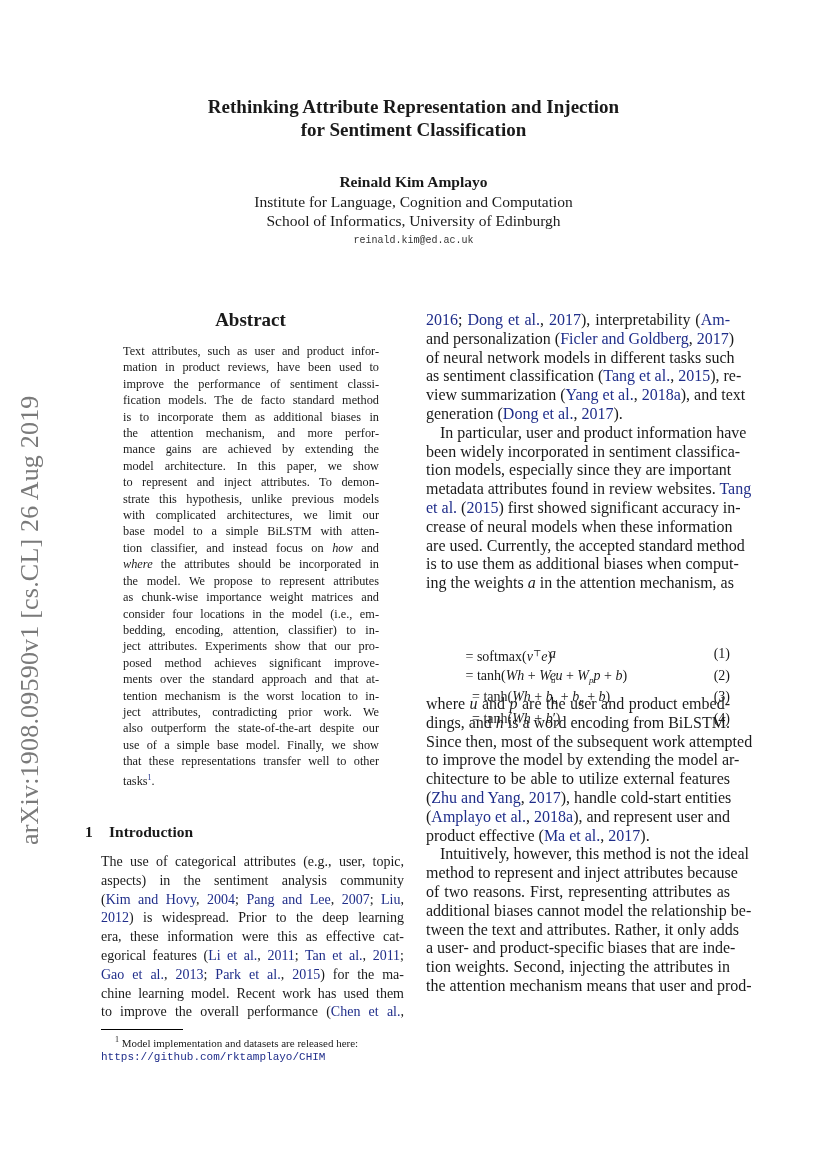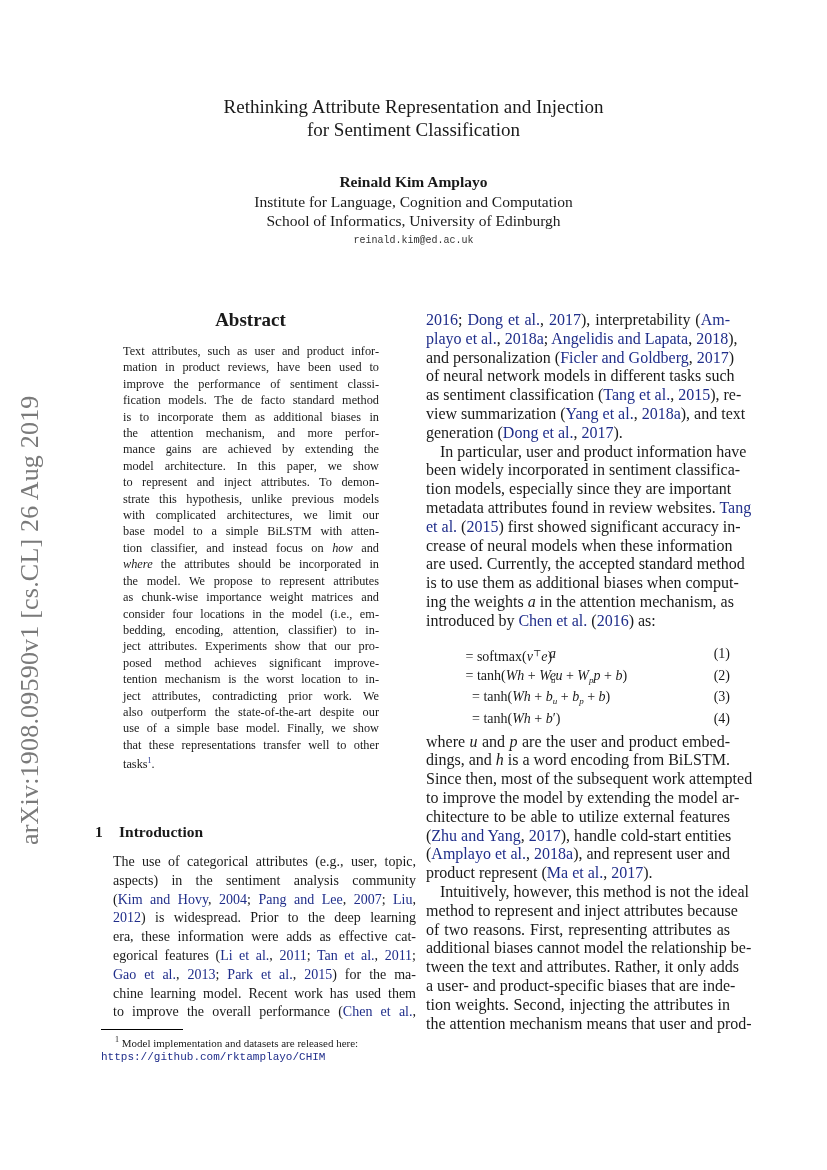--- a/index.html
+++ b/index.html
@@ -1,33 +1,33 @@
 <!DOCTYPE html>
 <html><head>
 <meta charset="utf-8">
 <style>
   html, body { margin:0; padding:0; background:#ffffff; }
   body { width:827px; height:1170px; position:relative; overflow:hidden;
          font-family:"Liberation Serif", "DejaVu Serif", serif; color:#1a1a1a; }
   .abs { position:absolute; }
   .center { text-align:center; }
-  #title { left:100px; width:627px; top:95px; font-weight:normal; font-size:19px; line-height:23px; }
+  #title { left:100px; width:627px; top:95px; font-weight:bold; font-size:19px; line-height:23px; }
   #author { left:100px; width:627px; top:172px; font-size:15.5px; line-height:19.5px; }
   #author .name { font-weight:bold; }
   #author .email { font-family:"Liberation Mono", "DejaVu Sans Mono", monospace; font-size:10px; color:#333; }
   #arxiv { left:15px; top:845px; transform-origin:0 0; transform:rotate(-90deg);
            font-size:26px; color:#7a7a7a; white-space:nowrap; letter-spacing:0.2px; }
   #abstract-head { left:123px; width:255px; top:309px; font-weight:bold; font-size:19px; }
   .para { text-align:justify; hyphens:manual; }
   .para .line { display:block; text-align:justify; text-align-last:justify; white-space:nowrap; overflow:visible; }
   .para .line.last { text-align-last:left; }
   #abstract { left:123px; width:256px; top:343px; font-size:12.3px; line-height:16.4px; }
-  #intro-head { left:95px; top:823px; font-weight:bold; font-size:15.5px; }
+  #intro-head { left:85px; top:823px; font-weight:bold; font-size:15.5px; }
   #intro-head .num { display:inline-block; width:24px; }
-  #col1 { left:101px; width:303px; top:853px; font-size:14px; line-height:18.8px;margin-left:12px; }
+  #col1 { left:101px; width:303px; top:853px; font-size:14px; line-height:18.8px; }
   #col2 { left:426px; width:304px; top:311px; font-size:16px; line-height:18.8px; }
   .indent { padding-left:14px; }
   a.cite { color:#1f2d8a; text-decoration:none; }
   sup { font-size:8px; color:#1f2d8a; vertical-align:5px; }
   #fn-rule { left:101px; top:1029px; width:82px; height:1px; background:#000; }
   #footnote { left:101px; width:303px; top:1033px; font-size:11px; line-height:14px; }
   #footnote .url { font-family:"Liberation Mono", "DejaVu Sans Mono", monospace; font-size:11px; color:#1f2d8a; }
   #equations { left:460px; width:272px; top:643px; font-size:14px; }
   .eq { position:relative; height:21.5px; line-height:21.5px; }
   .eq .lhs { position:absolute; right:176px; text-align:right; font-style:italic; }
@@ -69,82 +69,81 @@
     <span class="line"><span>with complicated architectures, we limit our</span></span>
     <span class="line"><span>base model to a simple BiLSTM with atten-</span></span>
     <span class="line"><span>tion classifier, and instead focus on </span><i>how</i><span> and</span></span>
     <span class="line"><i>where</i><span> the attributes should be incorporated in</span></span>
     <span class="line"><span>the model.  We propose to represent attributes</span></span>
     <span class="line"><span>as chunk-wise importance weight matrices and</span></span>
     <span class="line"><span>consider four locations in the model (i.e., em-</span></span>
     <span class="line"><span>bedding, encoding, attention, classifier) to in-</span></span>
     <span class="line"><span>ject attributes. Experiments show that our pro-</span></span>
     <span class="line"><span>posed method achieves significant improve-</span></span>
+    <span class="line"><span>ments over the standard approach and that at-</span></span>
     <span class="line"><span>tention mechanism is the worst location to in-</span></span>
     <span class="line"><span>ject attributes, contradicting prior work.  We</span></span>
     <span class="line"><span>also outperform the state-of-the-art despite our</span></span>
     <span class="line"><span>use of a simple base model.  Finally, we show</span></span>
     <span class="line"><span>that these representations transfer well to other</span></span>
     <span class="line last"><span>tasks</span><sup>1</sup><span>.</span></span>
   </div>
 
 <div class="abs" id="intro-head">
   <span class="num">1</span><span>Introduction</span>
 </div>
 
 <div class="abs para" id="col1">
     <span class="line"><span>The use of categorical attributes (e.g., user, topic,</span></span>
     <span class="line"><span>aspects)  in  the  sentiment  analysis  community</span></span>
     <span class="line"><span>(</span><a class="cite">Kim and Hovy</a><span>, </span><a class="cite">2004</a><span>; </span><a class="cite">Pang and Lee</a><span>, </span><a class="cite">2007</a><span>; </span><a class="cite">Liu</a><span>,</span></span>
     <span class="line"><a class="cite">2012</a><span>) is widespread.  Prior to the deep learning</span></span>
-    <span class="line"><span>era, these information were adds as effective cat-</span></span>
+    <span class="line"><span>era, these information were this as effective cat-</span></span>
     <span class="line"><span>egorical features (</span><a class="cite">Li et al.</a><span>, </span><a class="cite">2011</a><span>; </span><a class="cite">Tan et al.</a><span>, </span><a class="cite">2011</a><span>;</span></span>
     <span class="line"><a class="cite">Gao et al.</a><span>, </span><a class="cite">2013</a><span>; </span><a class="cite">Park et al.</a><span>, </span><a class="cite">2015</a><span>) for the ma-</span></span>
     <span class="line"><span>chine learning model. Recent work has used them</span></span>
     <span class="line"><span>to improve the overall performance (</span><a class="cite">Chen et al.</a><span>,</span></span>
   </div>
 
 <div class="abs" id="fn-rule"></div>
 <div class="abs" id="footnote">
   <div style="padding-left:14px;"><sup style="color:#1a1a1a">1</sup> <span>Model implementation and datasets are released here:</span></div>
   <div class="url">https://github.com/rktamplayo/CHIM</div>
 </div>
 
 <div class="abs para" id="col2">
   <div id="c2p1">
       <span class="line"><a class="cite">2016</a><span>; </span><a class="cite">Dong et al.</a><span>, </span><a class="cite">2017</a><span>), interpretability (</span><a class="cite">Am-</a></span>
-      <span class="line"><a class="cite">playo et al.</a><span>, </span><a class="cite">2018a</a><span>; </span><a class="cite">Angelidis and Lapata</a><span>, </span><a class="cite">2018</a><span>),</span></span>
       <span class="line"><span>and personalization (</span><a class="cite">Ficler and Goldberg</a><span>, </span><a class="cite">2017</a><span>)</span></span>
       <span class="line"><span>of neural network models in different tasks such</span></span>
       <span class="line"><span>as sentiment classification (</span><a class="cite">Tang et al.</a><span>, </span><a class="cite">2015</a><span>), re-</span></span>
       <span class="line"><span>view summarization (</span><a class="cite">Yang et al.</a><span>, </span><a class="cite">2018a</a><span>), and text</span></span>
       <span class="line last"><span>generation (</span><a class="cite">Dong et al.</a><span>, </span><a class="cite">2017</a><span>).</span></span>
     </div>
   <div id="c2p2">
       <span class="line indent"><span>In particular, user and product information have</span></span>
       <span class="line"><span>been widely incorporated in sentiment classifica-</span></span>
       <span class="line"><span>tion models, especially since they are important</span></span>
       <span class="line"><span>metadata attributes found in review websites. </span><a class="cite">Tang</a></span>
       <span class="line"><a class="cite">et al.</a><span> (</span><a class="cite">2015</a><span>) first showed significant accuracy in-</span></span>
       <span class="line"><span>crease of neural models when these information</span></span>
       <span class="line"><span>are used. Currently, the accepted standard method</span></span>
       <span class="line"><span>is to use them as additional biases when comput-</span></span>
       <span class="line"><span>ing the weights </span><i>a</i><span> in the attention mechanism, as</span></span>
-      <span class="line last"><span>introduced by </span><a class="cite">Chen et al.</a><span> (</span><a class="cite">2016</a><span>) as:</span></span>
     </div>
   <div id="eq-space" style="height:102px;"></div>
   <div id="c2p3">
       <span class="line"><span>where </span><i>u</i><span> and </span><i>p</i><span> are the user and product embed-</span></span>
       <span class="line"><span>dings, and </span><i>h</i><span> is a word encoding from BiLSTM.</span></span>
       <span class="line"><span>Since then, most of the subsequent work attempted</span></span>
       <span class="line"><span>to improve the model by extending the model ar-</span></span>
       <span class="line"><span>chitecture to be able to utilize external features</span></span>
       <span class="line"><span>(</span><a class="cite">Zhu and Yang</a><span>, </span><a class="cite">2017</a><span>), handle cold-start entities</span></span>
       <span class="line"><span>(</span><a class="cite">Amplayo et al.</a><span>, </span><a class="cite">2018a</a><span>), and represent user and</span></span>
-      <span class="line last"><span>product represent (</span><a class="cite">Ma et al.</a><span>, </span><a class="cite">2017</a><span>).</span></span>
+      <span class="line last"><span>product effective (</span><a class="cite">Ma et al.</a><span>, </span><a class="cite">2017</a><span>).</span></span>
     </div>
   <div id="c2p4">
       <span class="line indent"><span>Intuitively, however, this method is not the ideal</span></span>
       <span class="line"><span>method to represent and inject attributes because</span></span>
       <span class="line"><span>of two reasons.  First, representing attributes as</span></span>
       <span class="line"><span>additional biases cannot model the relationship be-</span></span>
       <span class="line"><span>tween the text and attributes.  Rather, it only adds</span></span>
       <span class="line"><span>a user- and product-specific biases that are inde-</span></span>
       <span class="line"><span>tion weights.  Second, injecting the attributes in</span></span>
       <span class="line"><span>the attention mechanism means that user and prod-</span></span>

